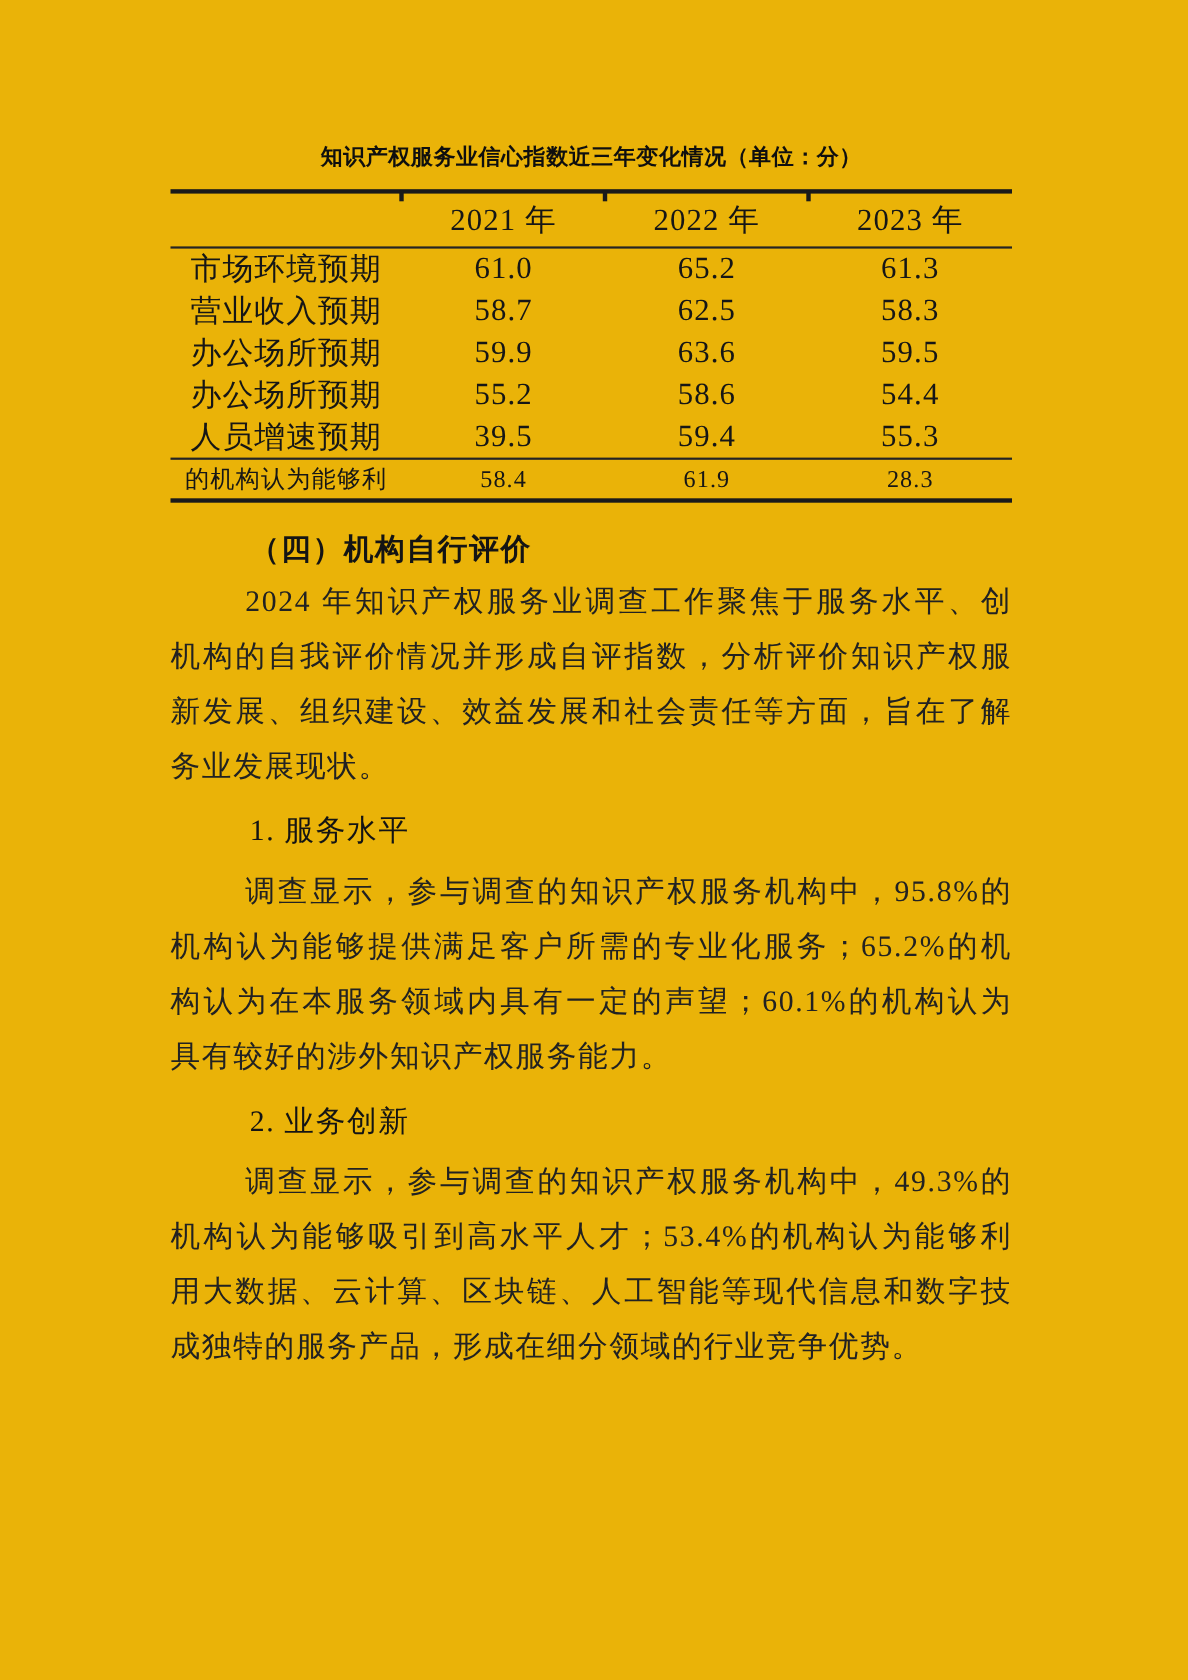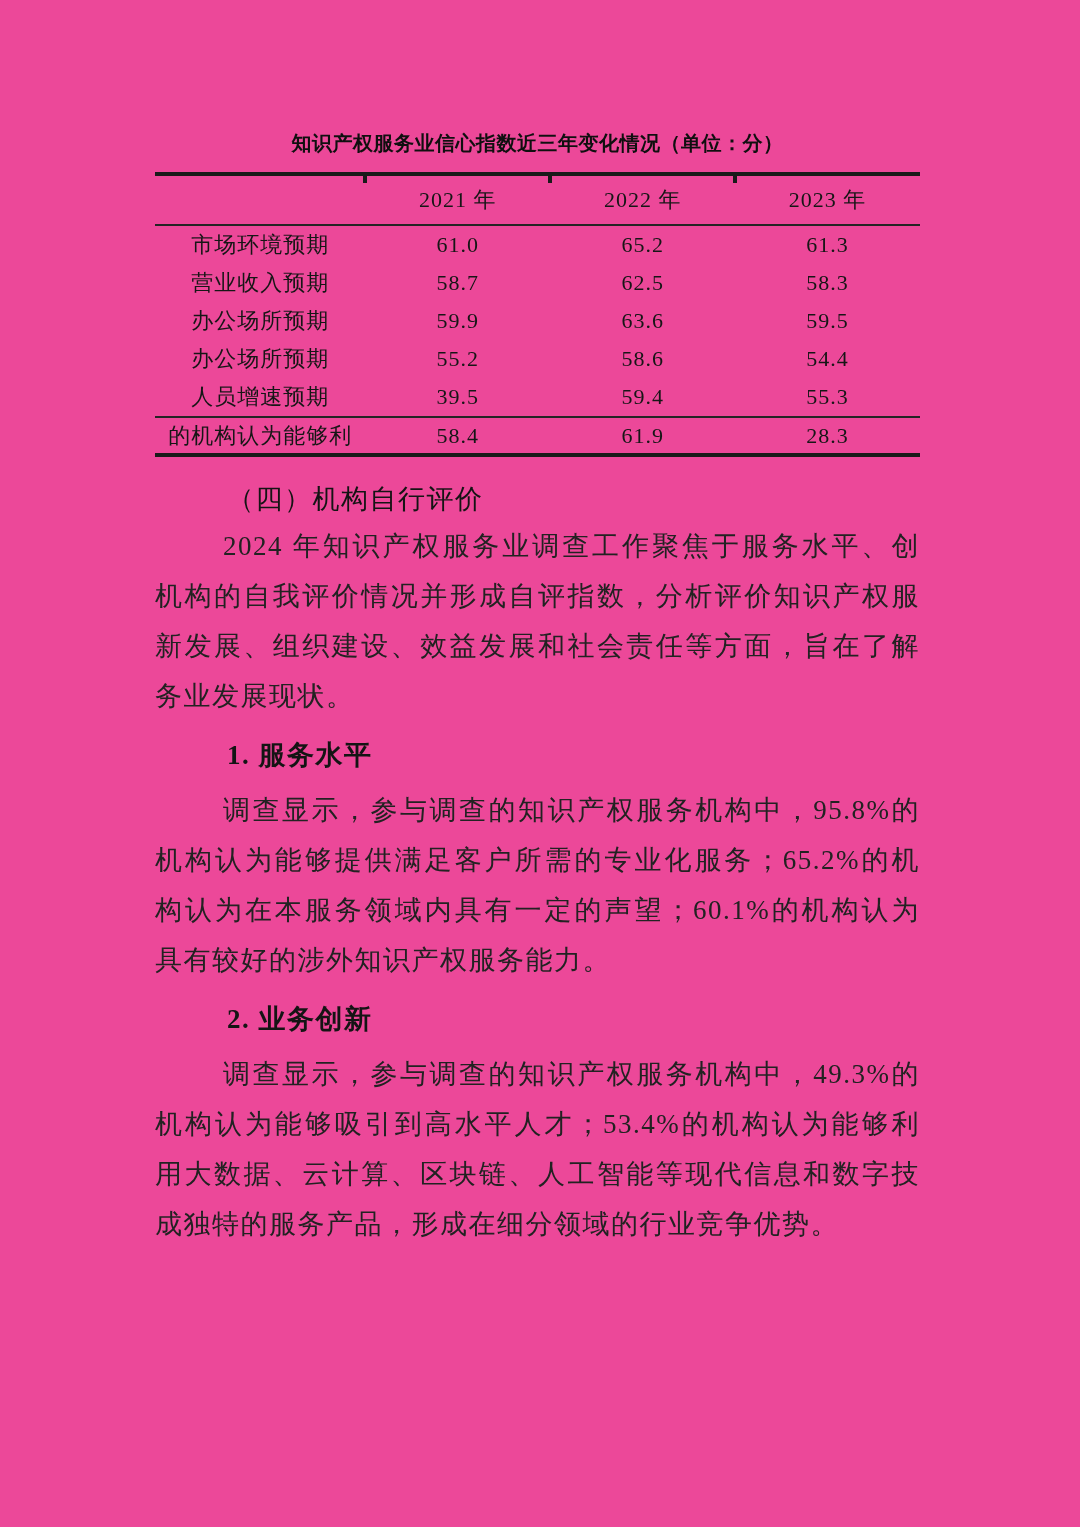--- a/index.html
+++ b/index.html
@@ -6,21 +6,21 @@
     margin: 0;
     padding: 0;
     background: #fcfcfc;
     font-family: "Liberation Serif", "DejaVu Serif", serif;
     color: #1f1f1f;
   }
   .page {
     position: relative;
     width: 1080px;
     height: 1527px;
-    background: #ec4899;
+    background: #eab308;
     overflow: hidden;
   }
   .inner {
     width: 765px;
     margin-left: 155px;
   }
   
   .table-title {
     margin: 130px 0 0 0;
     text-align: center;
@@ -48,51 +48,51 @@
   .tick.t1 { left: calc(27.5% - 2px); }
   .tick.t2 { left: calc(51.67% - 2px); }
   .tick.t3 { left: calc(75.83% - 2px); }
   .trow {
     display: flex;
     align-items: center;
   }
   .trow.thead {
     height: 48px;
     border-bottom: 2px solid #242424;
-    font-size: 22px;
+    font-size: 28px;
   }
-  .trow.tbody { height: 38px; font-size: 22px; }
+  .trow.tbody { height: 38px; font-size: 28px; }
   .trow.ttotal {
     height: 35px;
     border-top: 2px solid #242424;
     font-size: 22px;
   }
   .cell {
     text-align: center;
     letter-spacing: 1px;
     color: #161616;
   }
   .c0 { width: 27.5%; }
   .c1, .c2, .c3 { width: 24.1666%; }
   
   .sec-heading {
     margin: 20px 0 0 0;
     padding-left: 72px;
     font-size: 27px;
     line-height: 44px;
-    font-weight: 400;
+    font-weight: 700;
     letter-spacing: 1.5px;
     color: #141414;
   }
   .sub-heading {
     margin: 12px 0 8px 0;
     padding-left: 72px;
     font-size: 27px;
     line-height: 44px;
-    font-weight: 700;
+    font-weight: 400;
     letter-spacing: 1.5px;
     color: #141414;
   }
   
   .para {
     font-size: 27px;
     line-height: 50px;
     letter-spacing: 1.5px;
     color: #222;
   }

